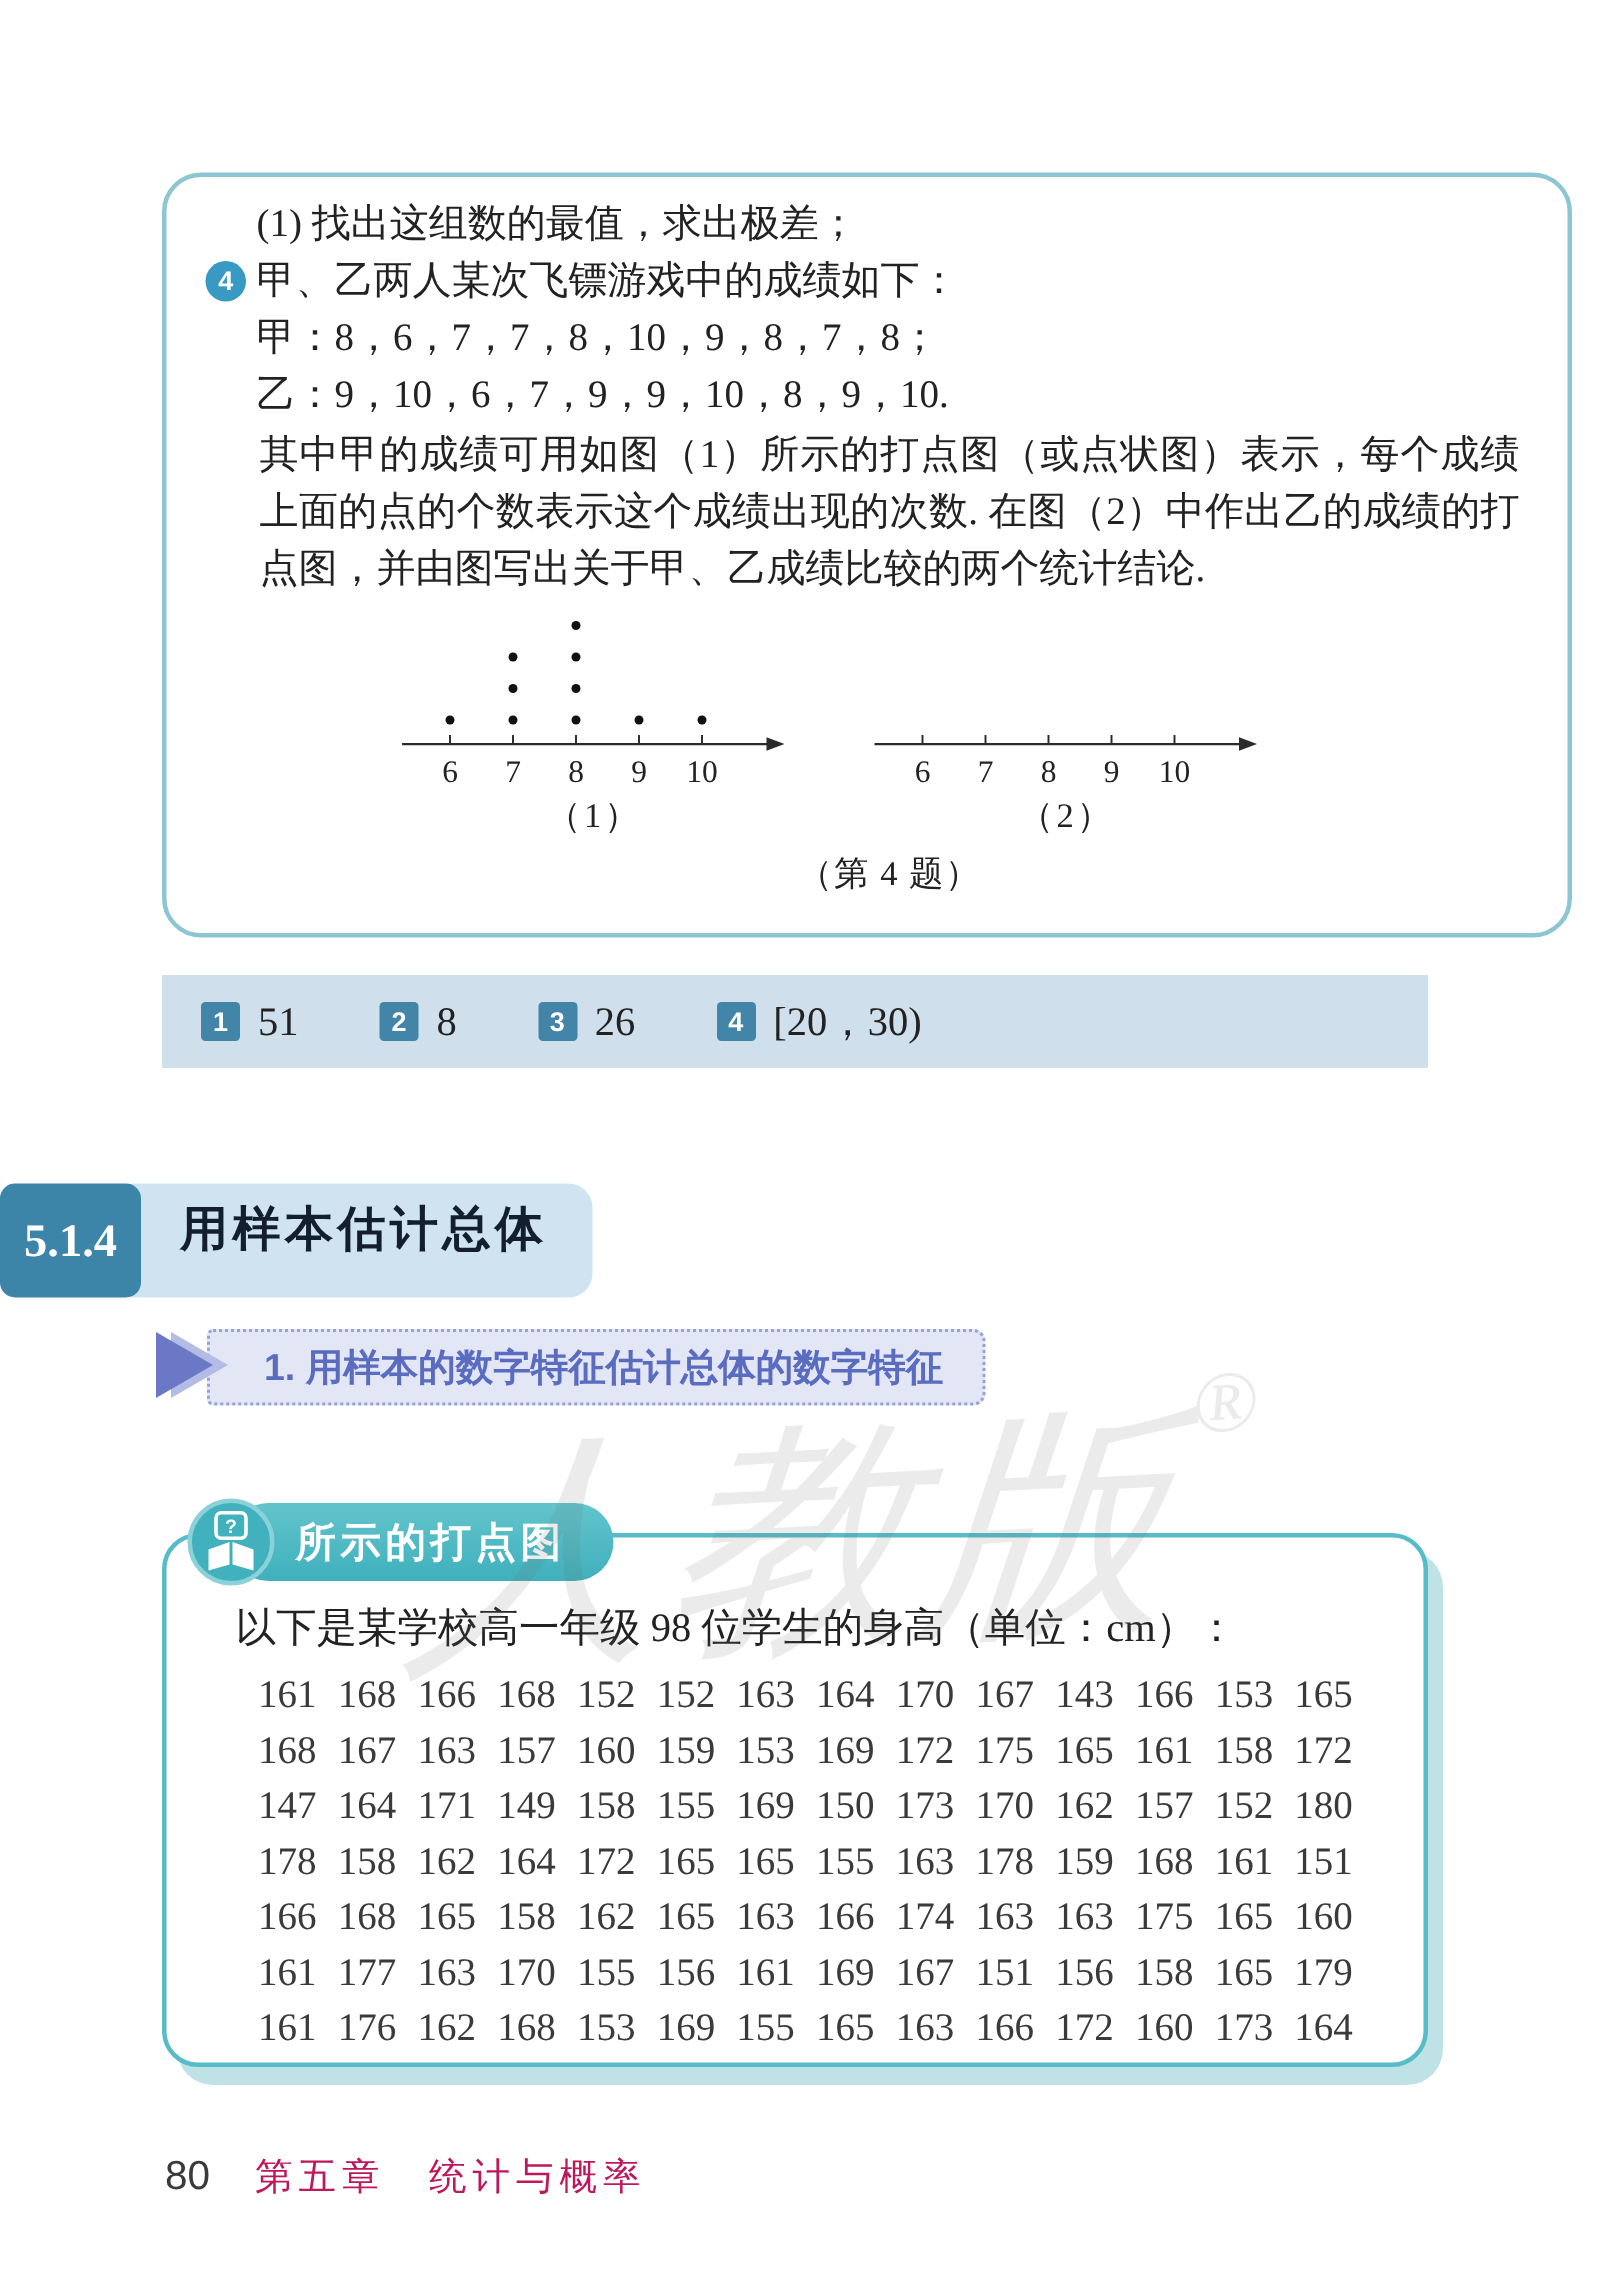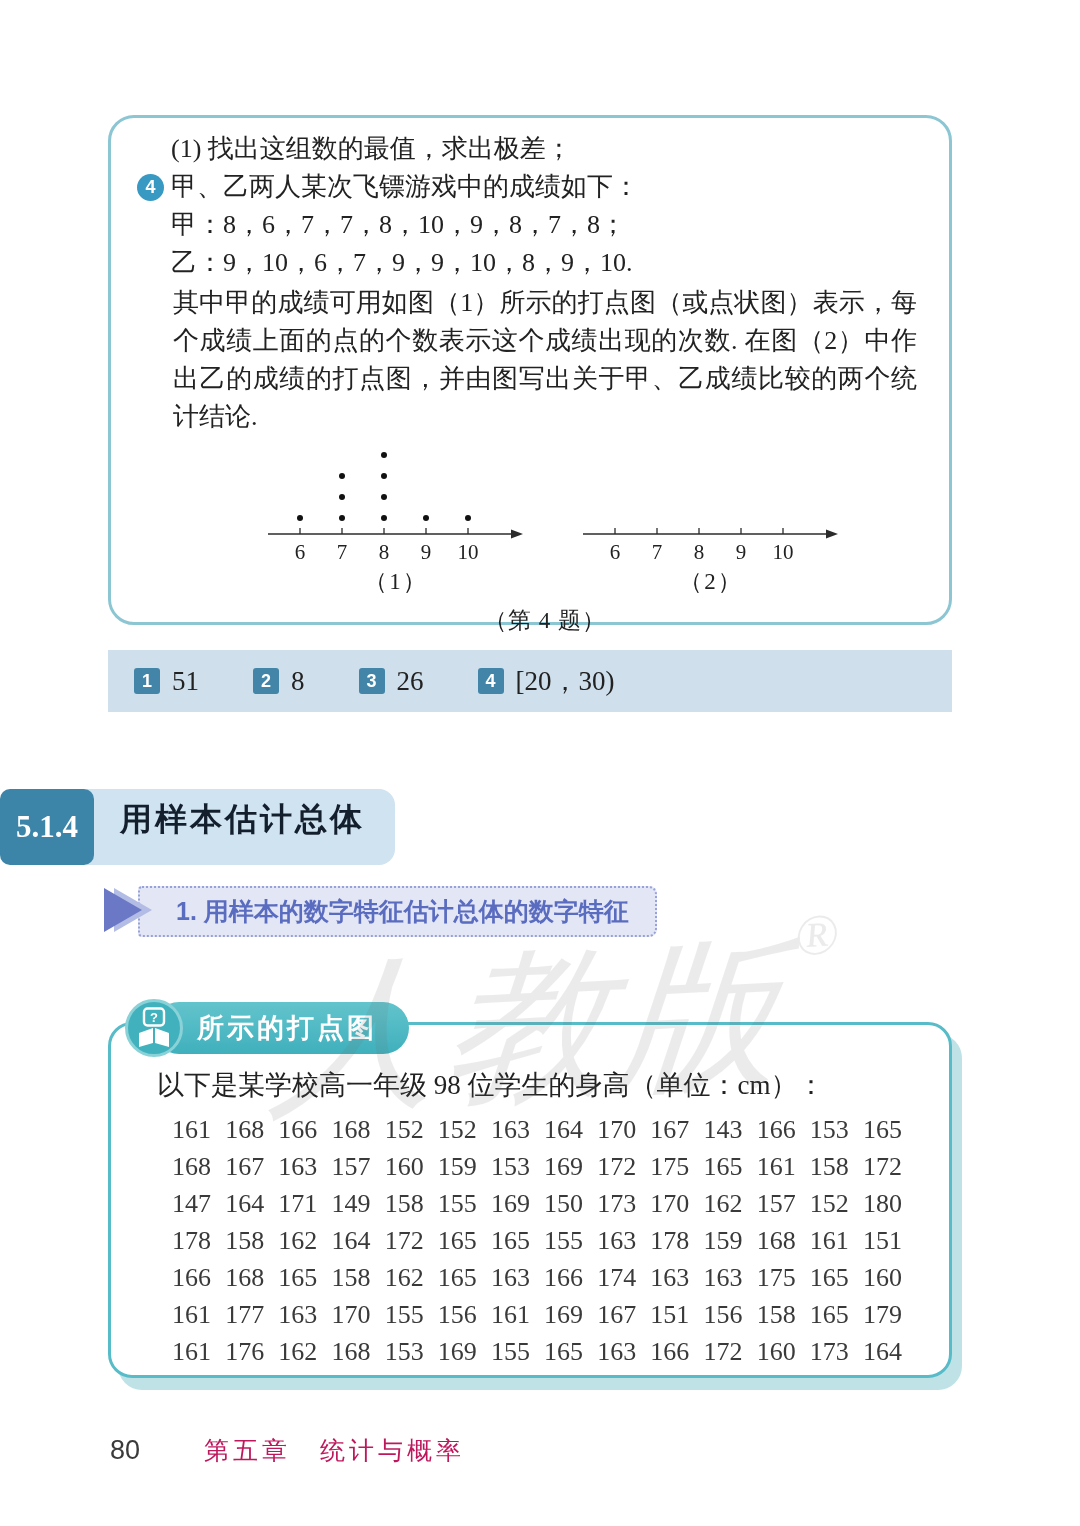--- a/index.html
+++ b/index.html
@@ -1,20 +1,20 @@
 <!DOCTYPE html>
 <html><head>
 <meta charset="utf-8">
 <style>
   html,body{margin:0;padding:0;background:#ffffff;}
   .page{position:relative;width:1080px;height:1526px;background:#fff;overflow:hidden;
         font-family:"Liberation Serif",serif;color:#222;}
 
   
-  .exercise-box{position:absolute;left:108px;top:115px;width:844px;height:510px;
+  .exercise-box{position:absolute;left:108px;top:115px;width:940px;height:510px;
     border:3px solid #8cc6d3;border-radius:26px;box-sizing:border-box;
     padding:12px 30px 0 60px;background:#fff;}
   .line{font-size:26px;line-height:38px;margin:0;}
   .item4{position:relative;}
   .num-badge{position:absolute;left:-34px;top:6px;width:27px;height:27px;border-radius:50%;
     background:#3899c2;color:#fff;font-family:"Liberation Sans",sans-serif;font-weight:bold;
     font-size:18px;display:flex;align-items:center;justify-content:center;}
   .para{font-size:26px;line-height:38px;margin:2px;text-align:justify;}
   .plots{display:flex;margin-top:10px;margin-left:95px;gap:55px;align-items:flex-end;}
   .plot{margin:0;text-align:center;}
@@ -66,21 +66,21 @@
     text-align:center;}
   .cell{font-size:26px;line-height:37px;color:#3a3a3a;}
 
   
   .watermark{position:absolute;left:275px;top:915px;font-size:165px;font-style:italic;
     color:#6f6f6f;opacity:0.13;transform:rotate(-3deg) skewX(-8deg);z-index:5;
     pointer-events:none;white-space:nowrap;letter-spacing:6px;}
   .watermark .reg{font-size:58px;vertical-align:top;letter-spacing:0;}
 
   
-  .footer{position:absolute;left:110px;top:1434px;display:flex;align-items:baseline;gap:64px;}
+  .footer{position:absolute;left:110px;top:1434px;display:flex;align-items:baseline;gap:30px;}
   .page-num{font-family:"Liberation Sans",sans-serif;font-size:27px;color:#3a3a3a;}
   .chapter{font-size:25px;color:#be185d;letter-spacing:4px;}
 </style>
 </head>
 <body>
 
 <div class="page">
 
   <div class="watermark"><span>人教版</span><span class="reg">®</span></div>
 

